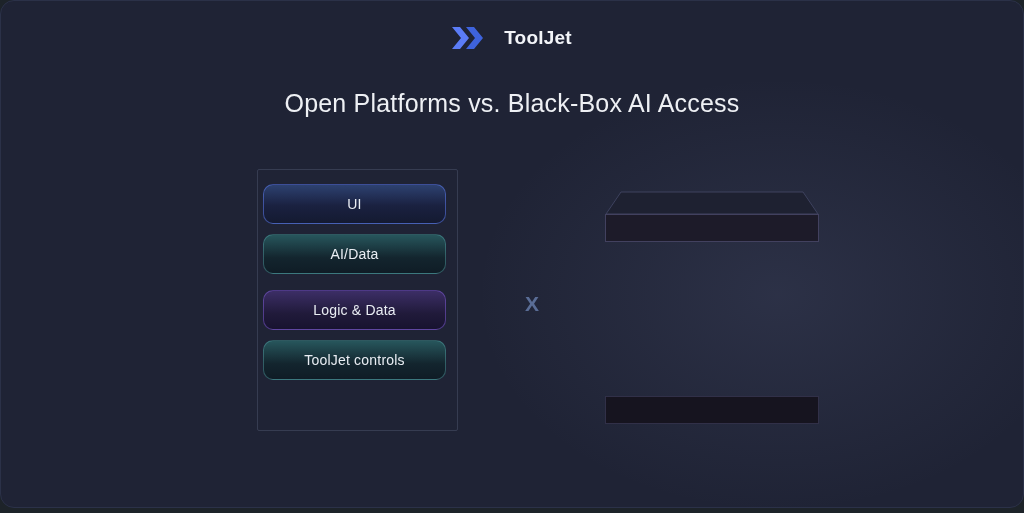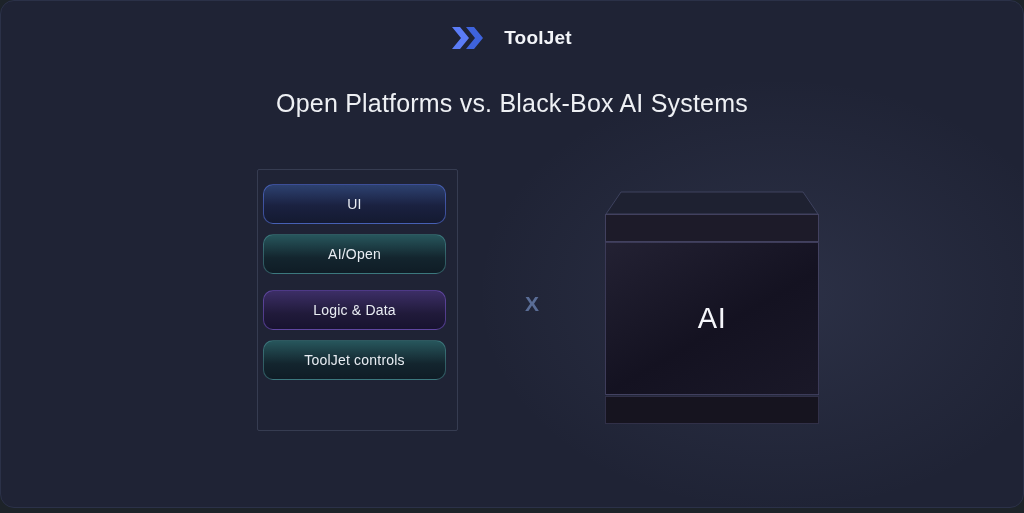--- a/index.html
+++ b/index.html
@@ -91,43 +91,40 @@
 <div class="card">
 
   <div class="logo">
     <svg width="32" height="22" viewBox="0 0 32 22">
       <polygon points="0,0 8,0 17,11 8,22 0,22 9,11" fill="#5b7cf7"></polygon>
       <polygon points="14,0 22,0 31,11 22,22 14,22 23,11" fill="#3e63dd"></polygon>
     </svg>
     <span class="brand-name">ToolJet</span>
   </div>
 
-  <div class="page-title">Open Platforms vs. Black-Box AI Systems</div>
+  <div class="page-title">Open Platforms vs. Black-Box AI Access</div>
 
   <div class="stack">
     <div class="layer blue">
       <span>UI</span>
     </div>
     <div class="layer teal">
-      <span>AI/Open</span>
+      <span>AI/Data</span>
     </div>
     <div class="layer purple">
       <span>Logic &amp; Data</span>
     </div>
     <div class="layer teal">
       <span>ToolJet controls</span>
     </div>
   </div>
 
   <div class="vs-separator">X</div>
 
   <div class="black-box">
     <svg class="box-lid-top" viewBox="0 0 214 24">
       <polygon points="16,1 198,1 213,23 1,23" fill="#1e2131" stroke="#3e425e" stroke-width="1"></polygon>
     </svg>
     <div class="box-lid-front"></div>
-    <div class="box-body">
-      <span class="ai-label">AI</span>
-    </div>
     <div class="box-base"></div>
   </div>
 
 </div>
 
 </body></html>

